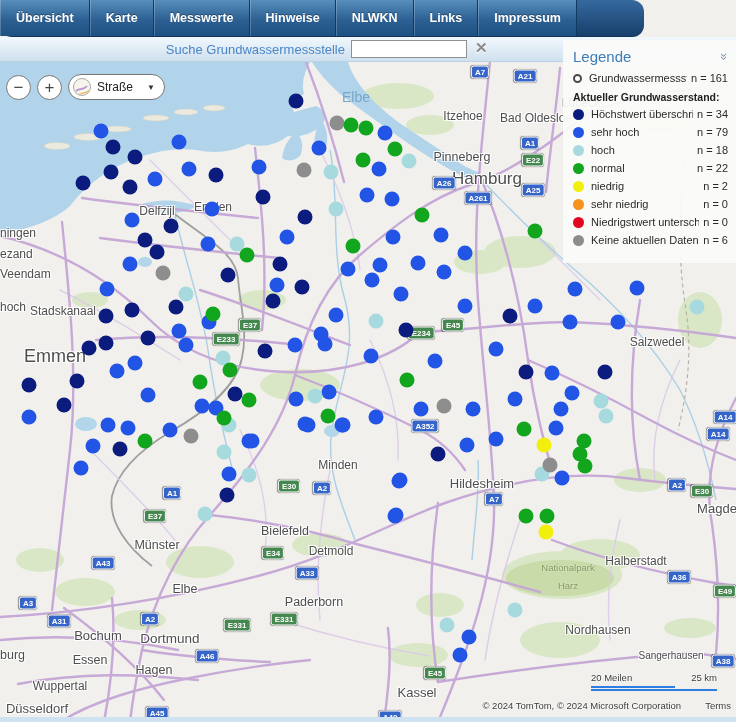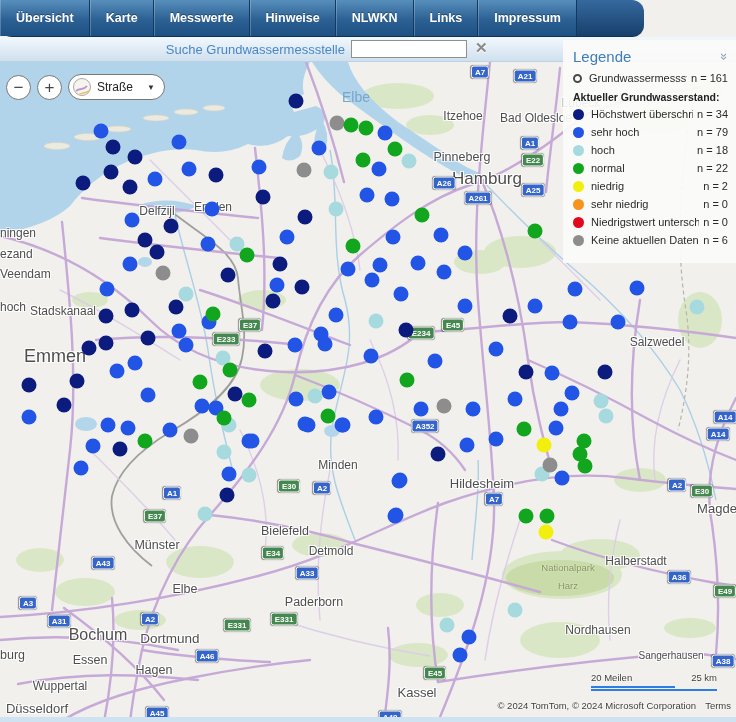--- a/index.html
+++ b/index.html
@@ -49,21 +49,21 @@
   .lrow .lab{flex:1;white-space:nowrap;overflow:hidden;}
   .lrow .cnt{white-space:nowrap;margin-left:4px;}
   #legend-section{font-size:10.5px;font-weight:bold;color:#222;padding:4px 8px 2px 10px;}
 
   
   #scalebar{position:absolute;left:591px;top:610px;width:126px;z-index:5;}
   #scalebar .labels{display:flex;justify-content:space-between;font-size:9.5px;color:#3c3c3c;text-shadow:0 0 2px #fff,0 0 2px #fff;}
   #scale-line-mi{height:2px;background:#2e7de0;width:84px;margin-top:3px;}
   #scale-line-km{height:2px;background:#2e7de0;width:126px;margin-top:1px;}
   #attribution{position:absolute;right:5px;top:638px;font-size:9.5px;color:#3c3c3c;z-index:5;text-shadow:0 0 2px #fff,0 0 2px #fff;white-space:nowrap;}
-  #terms-link{margin-left:9px;cursor:pointer;}
+  #terms-link{margin-left:24px;cursor:pointer;}
 
   #footer-strip{position:absolute;left:0;top:717px;width:736px;height:5px;background:#cfe2f2;z-index:8;}
 </style>
 </head>
 <body>
 
 <div id="app">
 
   <nav id="navbar">
       <div class="tab">Übersicht</div>
@@ -203,21 +203,21 @@
         <div class="city" style="left: 63px; top: 249px; font-size: 12px;">Stadskanaal</div>
         <div class="city" style="left: 55px; top: 294px; font-size: 18px;">Emmen</div>
         <div class="city" style="left: 657px; top: 280px; font-size: 12px;">Salzwedel</div>
         <div class="city" style="left: 482px; top: 421px; font-size: 13px;">Hildesheim</div>
         <div class="city" style="left: 338px; top: 403px; font-size: 12px;">Minden</div>
         <div class="city" style="left: 285px; top: 469px; font-size: 12.5px;">Bielefeld</div>
         <div class="city" style="left: 331px; top: 489px; font-size: 12px;">Detmold</div>
         <div class="city" style="left: 157px; top: 483px; font-size: 12.5px;">Münster</div>
         <div class="city" style="left: 185px; top: 527px; font-size: 12.5px;">Elbe</div>
         <div class="city" style="left: 314px; top: 540px; font-size: 12.5px;">Paderborn</div>
-        <div class="city" style="left: 98px; top: 573px; font-size: 16px; text-align: right;">Bochum</div>
+        <div class="city" style="left: 98px; top: 573px; font-size: 13px; text-align: right;">Bochum</div>
         <div class="city" style="left: 170px; top: 576px; font-size: 13.5px;">Dortmund</div>
         <div class="city" style="left: 90px; top: 598px; font-size: 12.5px;">Essen</div>
         <div class="city" style="left: 154px; top: 608px; font-size: 12.5px;">Hagen</div>
         <div class="city" style="left: 60px; top: 624px; font-size: 12px;">Wuppertal</div>
         <div class="city" style="left: 37px; top: 646px; font-size: 13px;">Düsseldorf</div>
         <div class="city left" style="left: 0px; top: 593px; font-size: 12.5px;">burg</div>
         <div class="city" style="left: 417px; top: 630px; font-size: 13px;">Kassel</div>
         <div class="city" style="left: 598px; top: 568px; font-size: 12px;">Nordhausen</div>
         <div class="city" style="left: 671px; top: 593px; font-size: 10px;">Sangerhausen</div>
         <div class="city" style="left: 636px; top: 499px; font-size: 12px;">Halberstadt</div>

